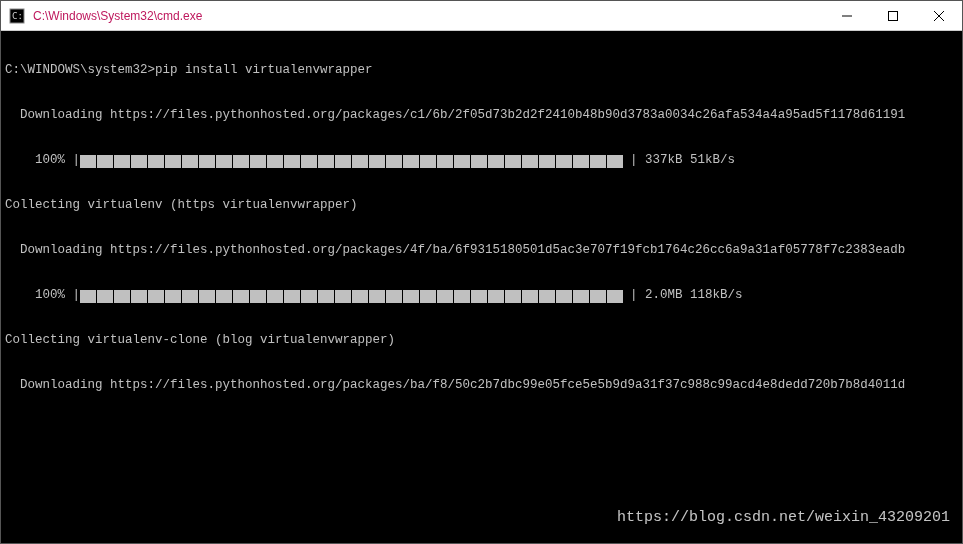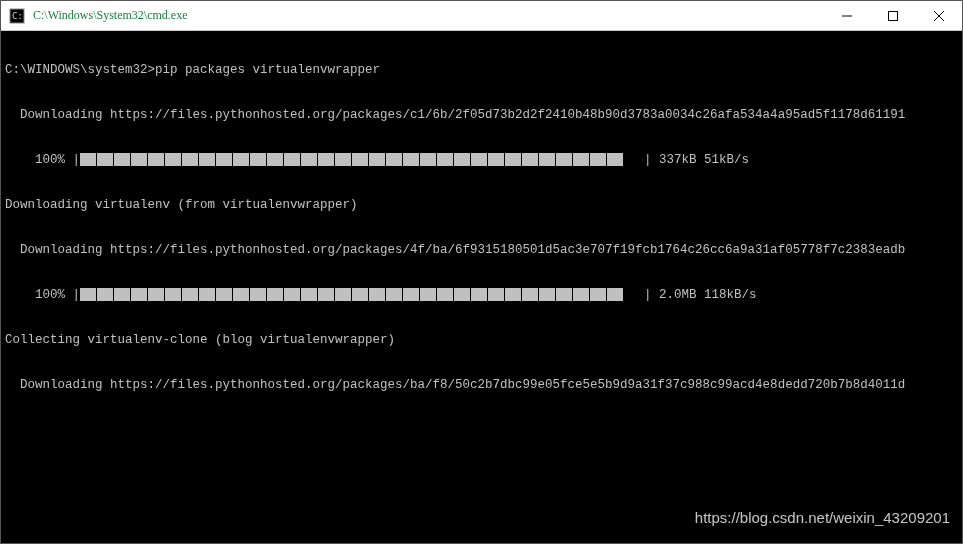--- a/index.html
+++ b/index.html
@@ -1,31 +1,31 @@
 <!DOCTYPE html>
 <html><head>
 <meta charset="utf-8">
 <style>
   * { margin: 0; padding: 0; box-sizing: border-box; }
   html, body { width: 963px; height: 544px; overflow: hidden; font-family: "Consolas", "Courier New", monospace; }
   .window { width: 963px; height: 544px; background: #000; display: flex; flex-direction: column; border: 1px solid #555; }
   .titlebar { height: 30px; background: #fff; display: flex; align-items: center; padding-left: 8px; border-bottom: 1px solid #ccc; }
   .titlebar-icon { width: 16px; height: 16px; margin-right: 8px; display: flex; align-items: center; justify-content: center; }
-  .titlebar-title { font-size: 12px; font-family: Liberation Serif, serif; color: #15803d; flex: 1; }
+  .titlebar-title { font-size: 12px; font-family: Liberation Sans, sans-serif; color: #be185d; flex: 1; }
   .titlebar-btns { display: flex; height: 100%; }
   .titlebar-btn { width: 46px; height: 100%; display: flex; align-items: center; justify-content: center; font-family: "Segoe UI", sans-serif; }
   .titlebar-btn svg { pointer-events: none; }
   .terminal { flex: 1; background: #000; color: #c0c0c0; font-size: 12.5px; line-height: 15px; padding: 2px 4px; white-space: pre; overflow: hidden; position: relative; letter-spacing: 0; }
   .line { white-space: pre; }
-  .progress-line { display: flex; align-items: flex-start; }
+  .progress-line { display: flex; align-items: flex-end; }
   .progress-label { color: #c0c0c0; }
   .progress-bar { display: inline-flex; }
   .progress-cell { width: 16px; height: 13px; background: #c0c0c0; margin-right: 1px; }
-  .progress-stats { margin-left: 20px; }
-  .watermark { position: absolute; bottom: 18px; right: 12px; color: rgba(230,230,230,0.85); font-size: 15px; font-family: Liberation Sans, sans-serif; }
+  .progress-stats { margin-left: 6px; }
+  .watermark { position: absolute; bottom: 18px; right: 12px; color: rgba(230,230,230,0.85); font-size: 15px; font-family: Liberation Mono, monospace; }
 </style>
 </head>
 <body>
 
 <div class="window">
   <div class="titlebar">
     <span class="titlebar-icon">
       <svg width="16" height="16" viewBox="0 0 16 16">
           <rect x="1" y="1" width="14" height="14" fill="#000" stroke="#888" stroke-width="1"></rect>
           <text x="3" y="11" font-size="9" fill="#ccc" font-family="monospace">C:</text>
@@ -46,24 +46,24 @@
       <div class="titlebar-btn">
         <svg width="10" height="10" viewBox="0 0 10 10">
             <line x1="0" y1="0" x2="10" y2="10" stroke="#000" stroke-width="1"></line>
             <line x1="10" y1="0" x2="0" y2="10" stroke="#000" stroke-width="1"></line>
           </svg>
       </div>
     </div>
   </div>
 
   <div class="terminal">
-    <div class="line"><span>C:\WINDOWS\system32&gt;</span><span>pip packages virtualenvwrapper</span></div>
+    <div class="line"><span>C:\WINDOWS\system32&gt;</span><span>pip install virtualenvwrapper</span></div>
     <div class="line">  Downloading https://files.pythonhosted.org/packages/c1/6b/2f05d73b2d2f2410b48b90d3783a0034c26afa534a4a95ad5f1178d61191</div>
     <div class="line progress-line"><span class="progress-label">    100% |</span><span class="progress-bar"><span class="progress-cell"></span><span class="progress-cell"></span><span class="progress-cell"></span><span class="progress-cell"></span><span class="progress-cell"></span><span class="progress-cell"></span><span class="progress-cell"></span><span class="progress-cell"></span><span class="progress-cell"></span><span class="progress-cell"></span><span class="progress-cell"></span><span class="progress-cell"></span><span class="progress-cell"></span><span class="progress-cell"></span><span class="progress-cell"></span><span class="progress-cell"></span><span class="progress-cell"></span><span class="progress-cell"></span><span class="progress-cell"></span><span class="progress-cell"></span><span class="progress-cell"></span><span class="progress-cell"></span><span class="progress-cell"></span><span class="progress-cell"></span><span class="progress-cell"></span><span class="progress-cell"></span><span class="progress-cell"></span><span class="progress-cell"></span><span class="progress-cell"></span><span class="progress-cell"></span><span class="progress-cell"></span><span class="progress-cell"></span></span><span class="progress-stats">| 337kB 51kB/s</span></div>
-    <div class="line">Downloading virtualenv (from virtualenvwrapper)</div>
+    <div class="line">Collecting virtualenv (https virtualenvwrapper)</div>
     <div class="line">  Downloading https://files.pythonhosted.org/packages/4f/ba/6f9315180501d5ac3e707f19fcb1764c26cc6a9a31af05778f7c2383eadb</div>
     <div class="line progress-line"><span class="progress-label">    100% |</span><span class="progress-bar"><span class="progress-cell"></span><span class="progress-cell"></span><span class="progress-cell"></span><span class="progress-cell"></span><span class="progress-cell"></span><span class="progress-cell"></span><span class="progress-cell"></span><span class="progress-cell"></span><span class="progress-cell"></span><span class="progress-cell"></span><span class="progress-cell"></span><span class="progress-cell"></span><span class="progress-cell"></span><span class="progress-cell"></span><span class="progress-cell"></span><span class="progress-cell"></span><span class="progress-cell"></span><span class="progress-cell"></span><span class="progress-cell"></span><span class="progress-cell"></span><span class="progress-cell"></span><span class="progress-cell"></span><span class="progress-cell"></span><span class="progress-cell"></span><span class="progress-cell"></span><span class="progress-cell"></span><span class="progress-cell"></span><span class="progress-cell"></span><span class="progress-cell"></span><span class="progress-cell"></span><span class="progress-cell"></span><span class="progress-cell"></span></span><span class="progress-stats">| 2.0MB 118kB/s</span></div>
     <div class="line">Collecting virtualenv-clone (blog virtualenvwrapper)</div>
     <div class="line">  Downloading https://files.pythonhosted.org/packages/ba/f8/50c2b7dbc99e05fce5e5b9d9a31f37c988c99acd4e8dedd720b7b8d4011d</div>
     
     
     
     
     
     

